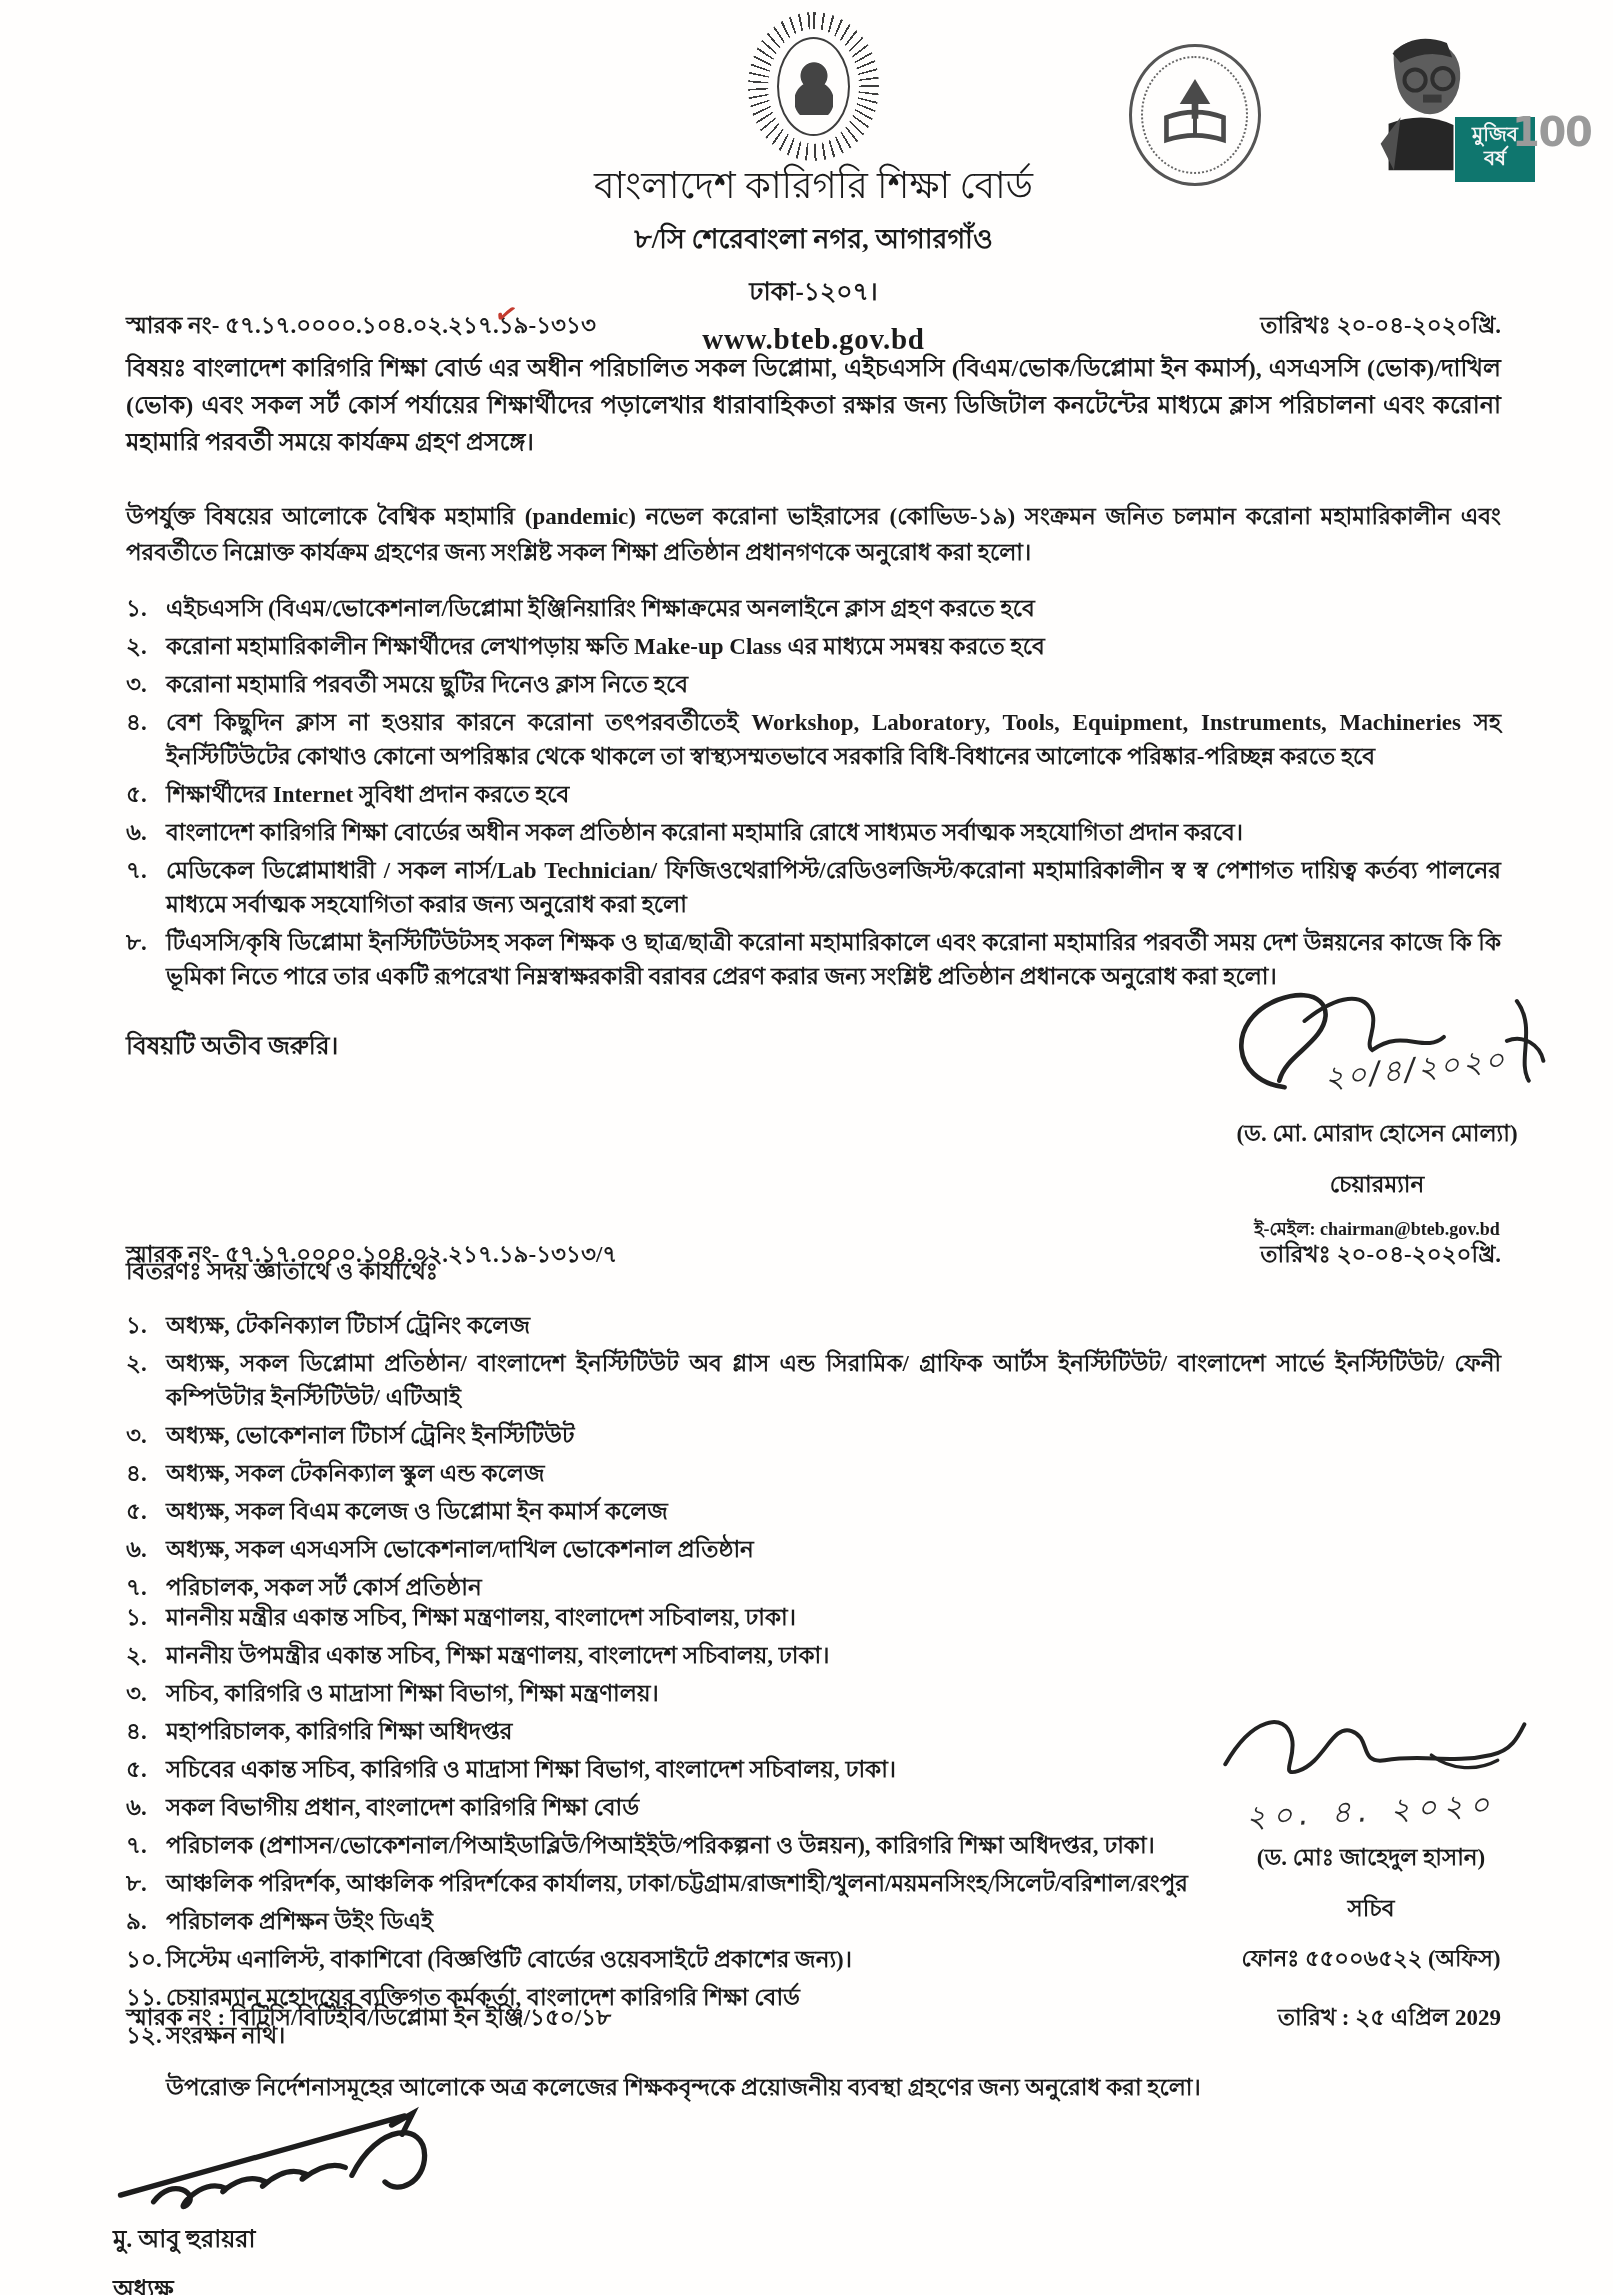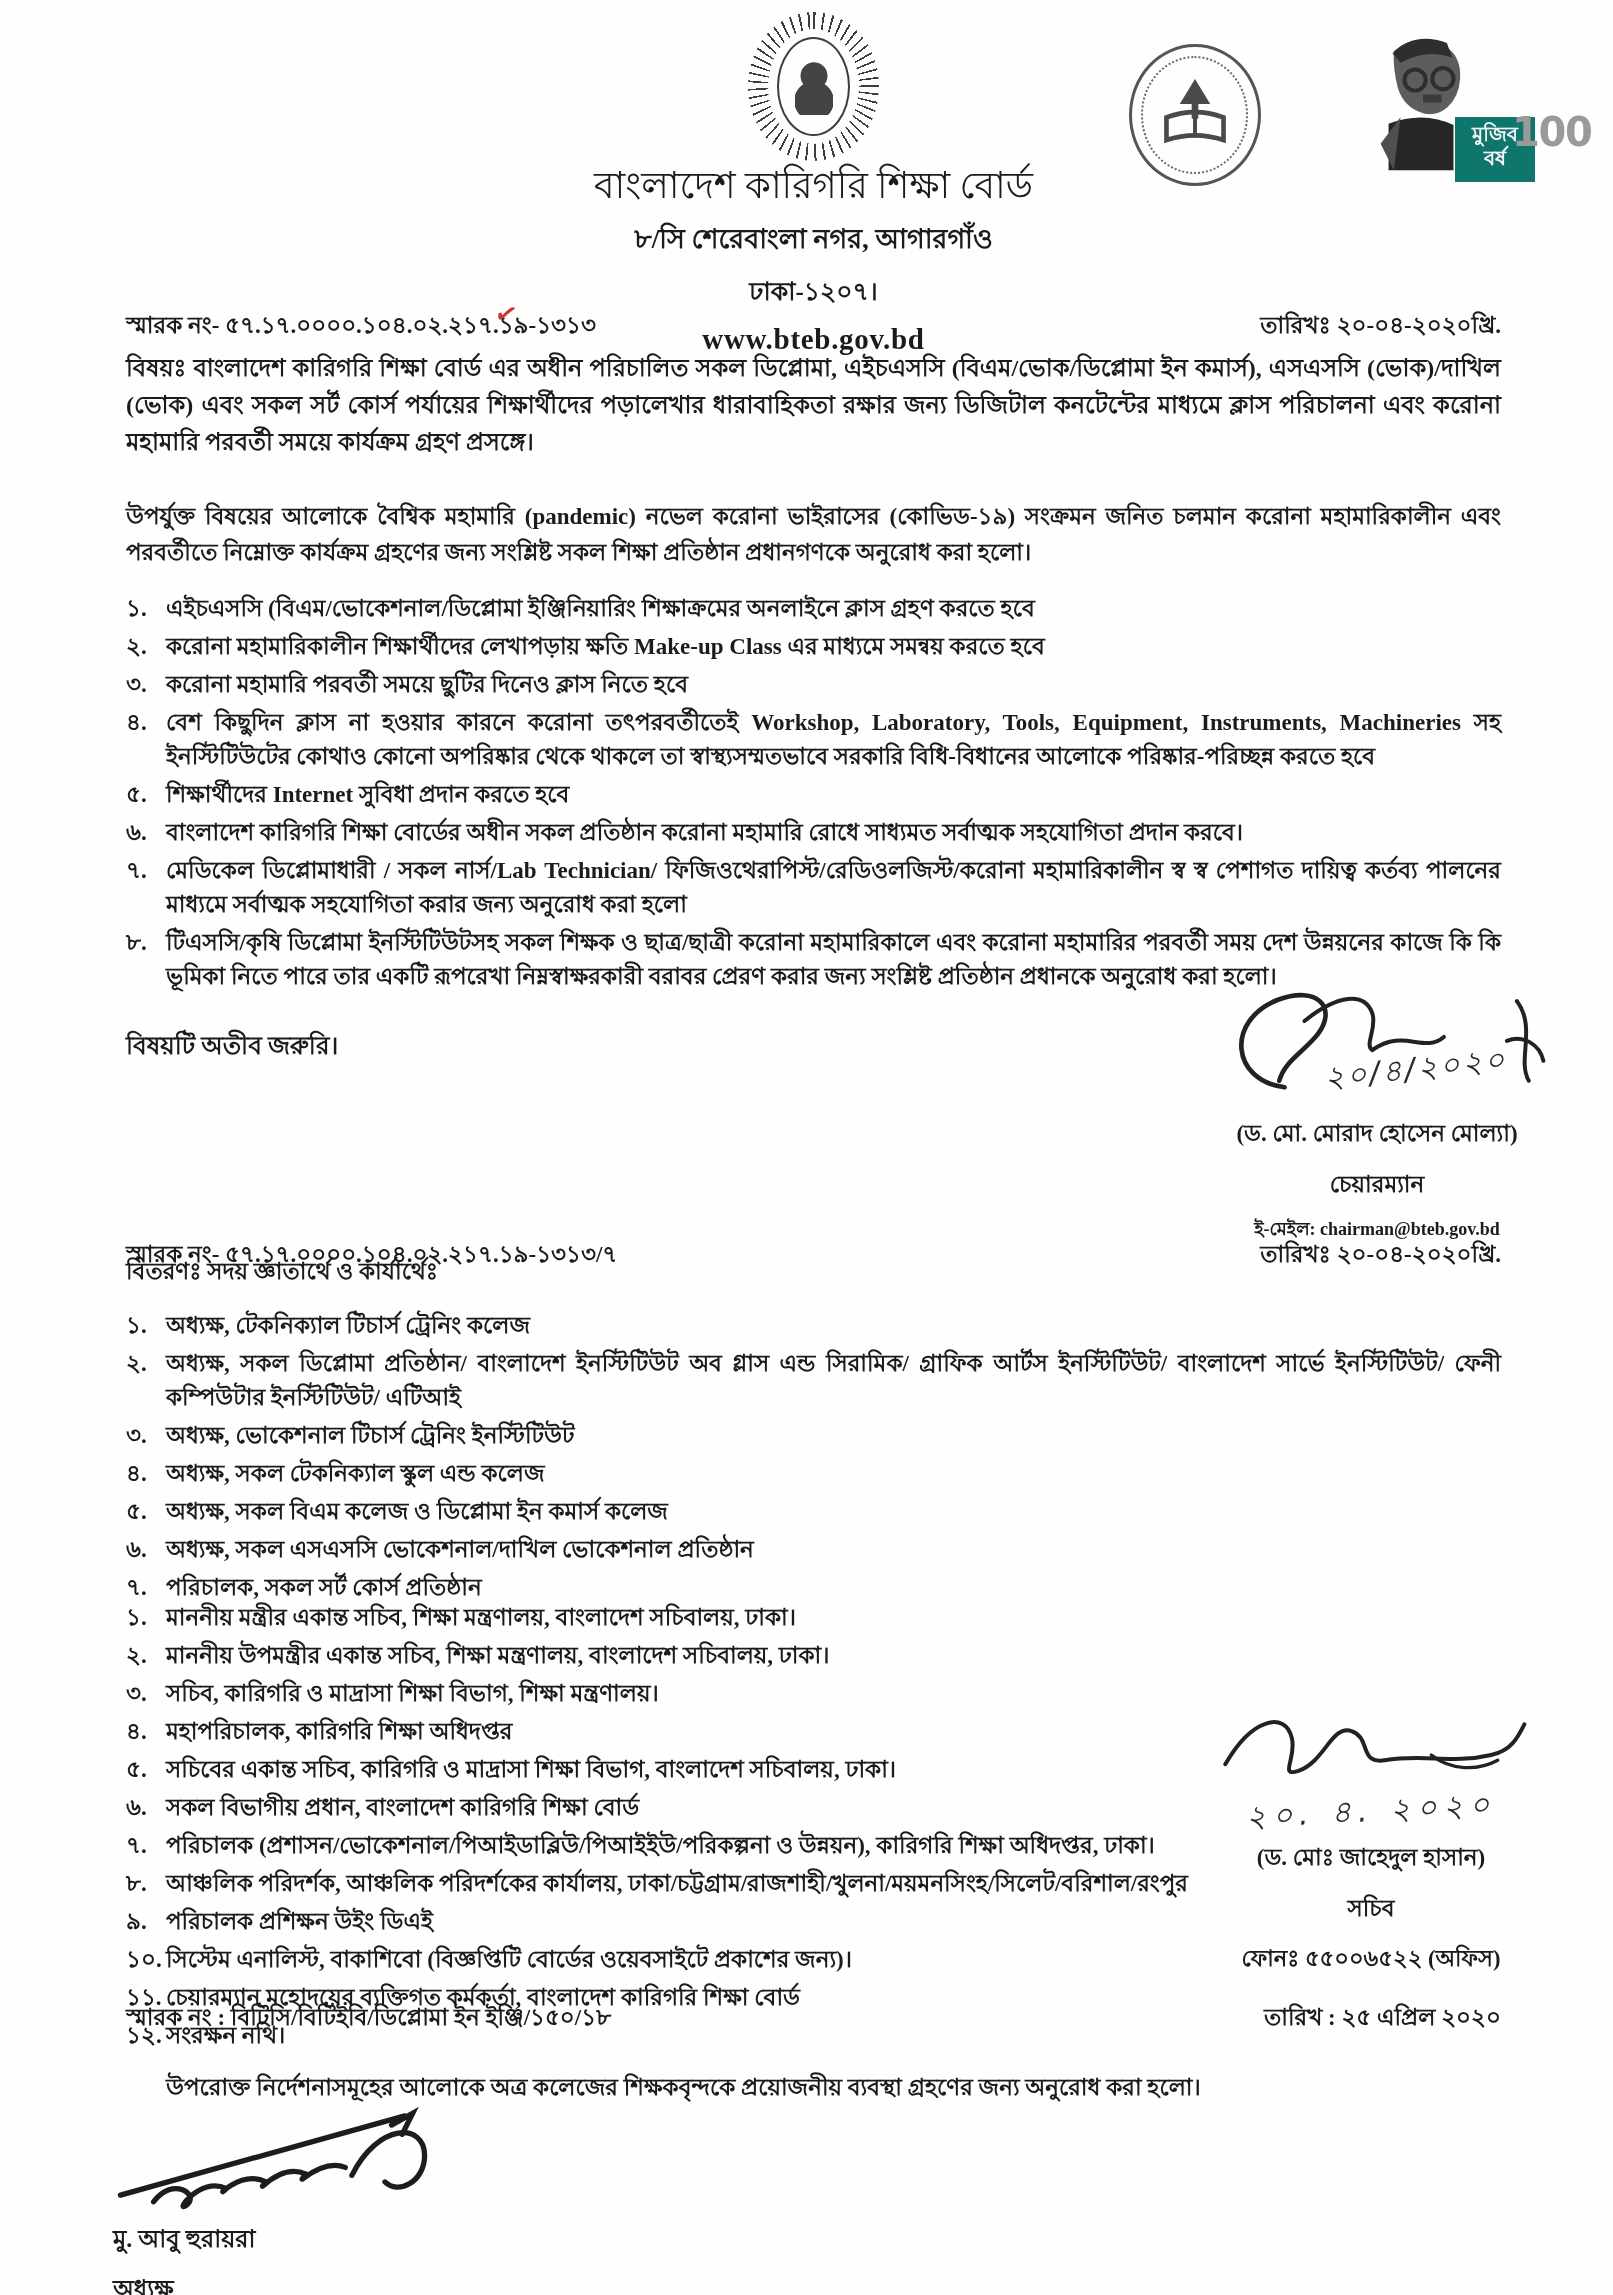--- a/index.html
+++ b/index.html
@@ -288,21 +288,21 @@
       <path d="M330 96 C360 120 400 120 430 104" fill="none" stroke="#222" stroke-width="5" stroke-linecap="round"></path>
     </svg>
     <span class="hand-date sec-date">২০. ৪. ২০২০</span>
     <div class="sig-name">(ড. মোঃ জাহেদুল হাসান)</div>
     <div class="sig-title">সচিব</div>
     <div class="sig-phone">ফোনঃ ৫৫০০৬৫২২ (অফিস)</div>
   </div>
 
   <div class="sec row memo3" style="position:absolute;">
     <span>স্মারক নং : বিটিসি/বিটিইবি/ডিপ্লোমা ইন ইঞ্জি/১৫০/১৮</span>
-    <span>তারিখ : ২৫ এপ্রিল ২০২০</span>
+    <span>তারিখ : ২৫ এপ্রিল 2029</span>
   </div>
 
   <div class="sec closing">উপরোক্ত নির্দেশনাসমূহের আলোকে অত্র কলেজের শিক্ষকবৃন্দকে প্রয়োজনীয় ব্যবস্থা গ্রহণের জন্য অনুরোধ করা হলো।</div>
 
   <div class="prin-block">
     <svg width="372" height="119" viewBox="0 0 560 180">
       <path d="M10 150 L440 30 M420 44 L452 26 L436 58" fill="none" stroke="#1d1d1d" stroke-width="8" stroke-linecap="round"></path>
       <path d="M60 160 C90 120 130 150 110 165 C90 180 130 120 170 140 C150 160 190 110 230 130 C210 155 250 100 290 118 C270 145 310 92 350 108" fill="none" stroke="#1d1d1d" stroke-width="8" stroke-linecap="round"></path>
       <path d="M360 120 C400 40 470 40 470 90 C470 130 430 150 410 130" fill="none" stroke="#1d1d1d" stroke-width="8" stroke-linecap="round"></path>
     </svg>

